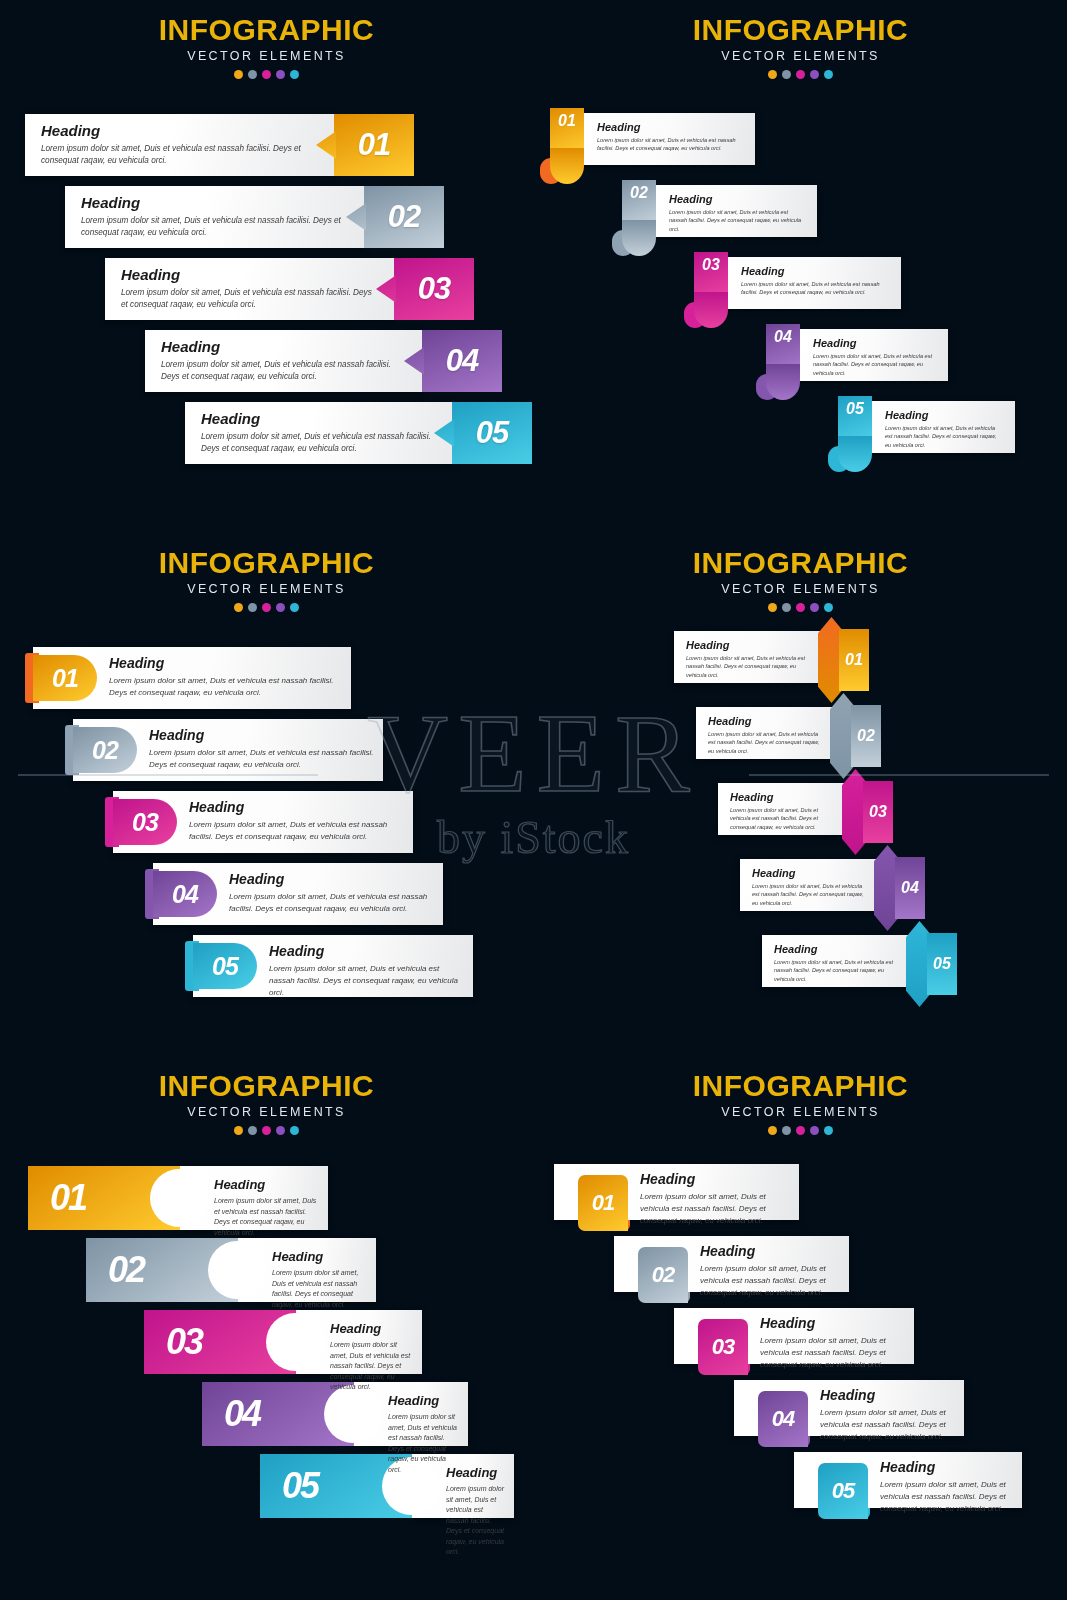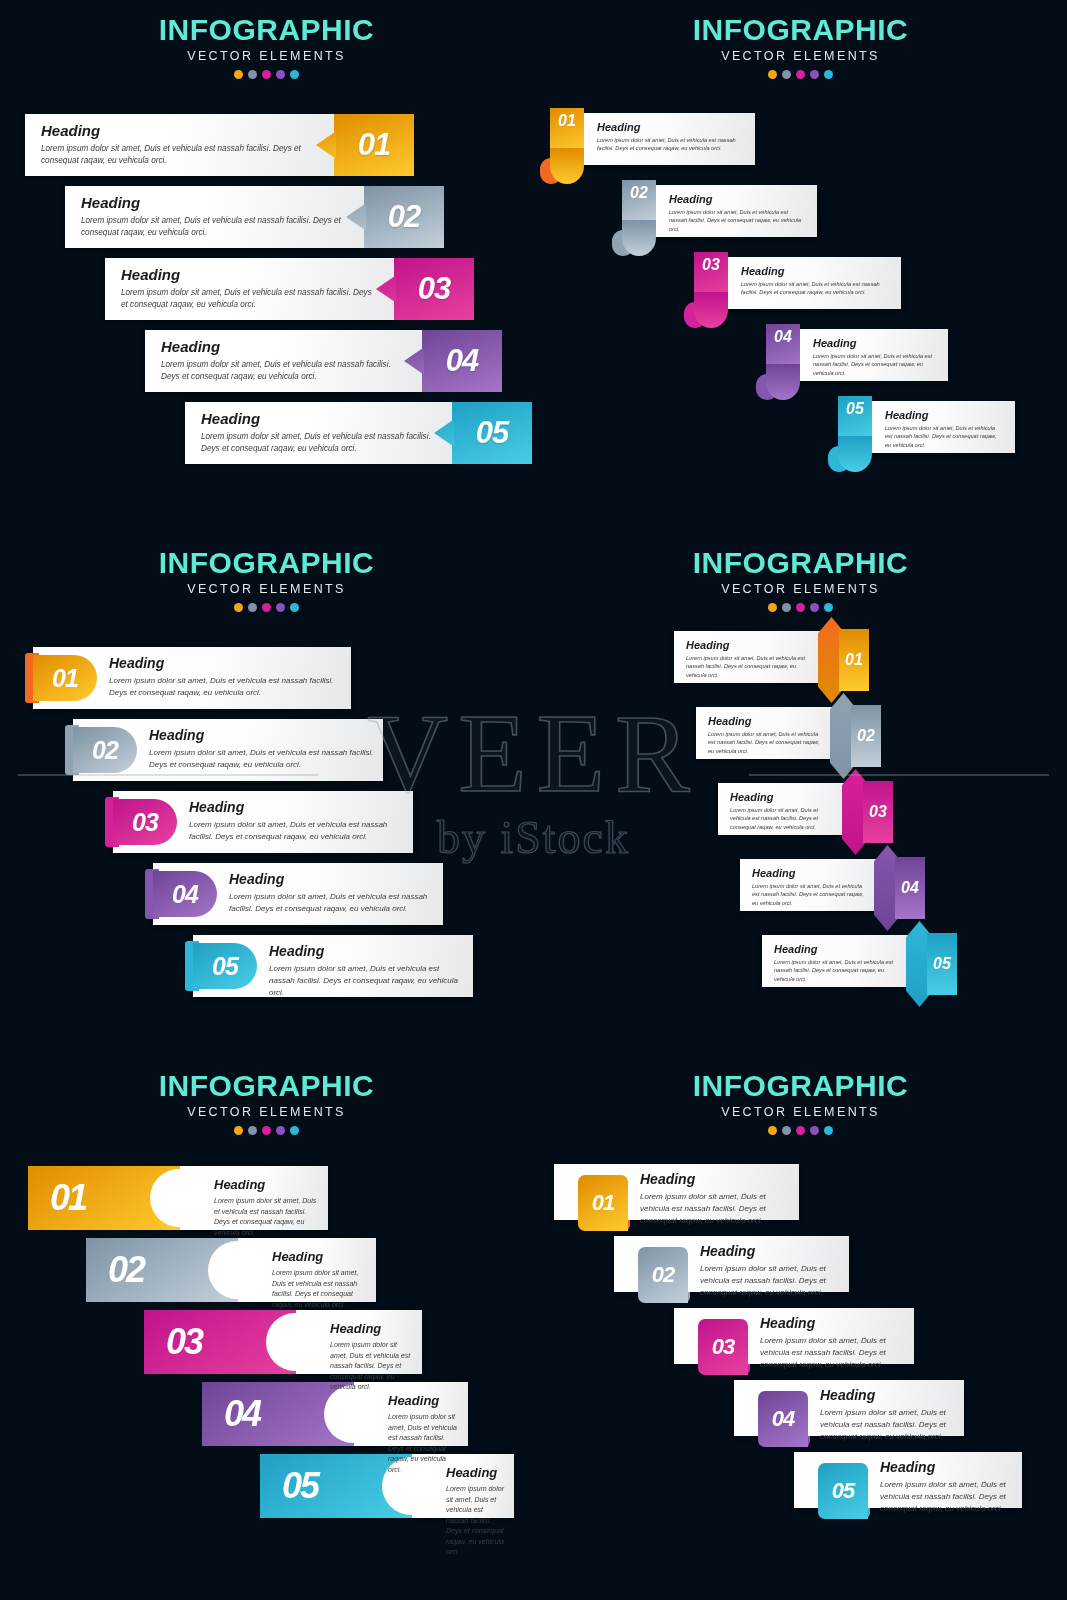--- a/index.html
+++ b/index.html
@@ -41,21 +41,21 @@
   .p-tl{left:0;top:0;}
   .p-tr{left:534px;top:0;}
   .p-ml{left:0;top:533px;}
   .p-mr{left:534px;top:533px;}
   .p-bl{left:0;top:1056px;}
   .p-br{left:534px;top:1056px;}
 
   .ptitle{position:absolute;left:0;right:0;top:14px;text-align:center;z-index:2;}
   .ptitle h1{
     margin:0;font-size:30px;font-weight:bold;letter-spacing:0.5px;
-    color:#5eead4;line-height:1.05;
+    color:#eab308;line-height:1.05;
   }
   .ptitle h2{
     margin:3px 0 0 0;font-size:12.5px;font-weight:400;letter-spacing:2.4px;
     color:#e4e8ec;
   }
   .dots{margin-top:7px;display:flex;justify-content:center;gap:5px;}
   .dots i{display:block;width:9px;height:9px;border-radius:50%;}
 
   
   .tl-item{position:absolute;height:62px;display:flex;}

